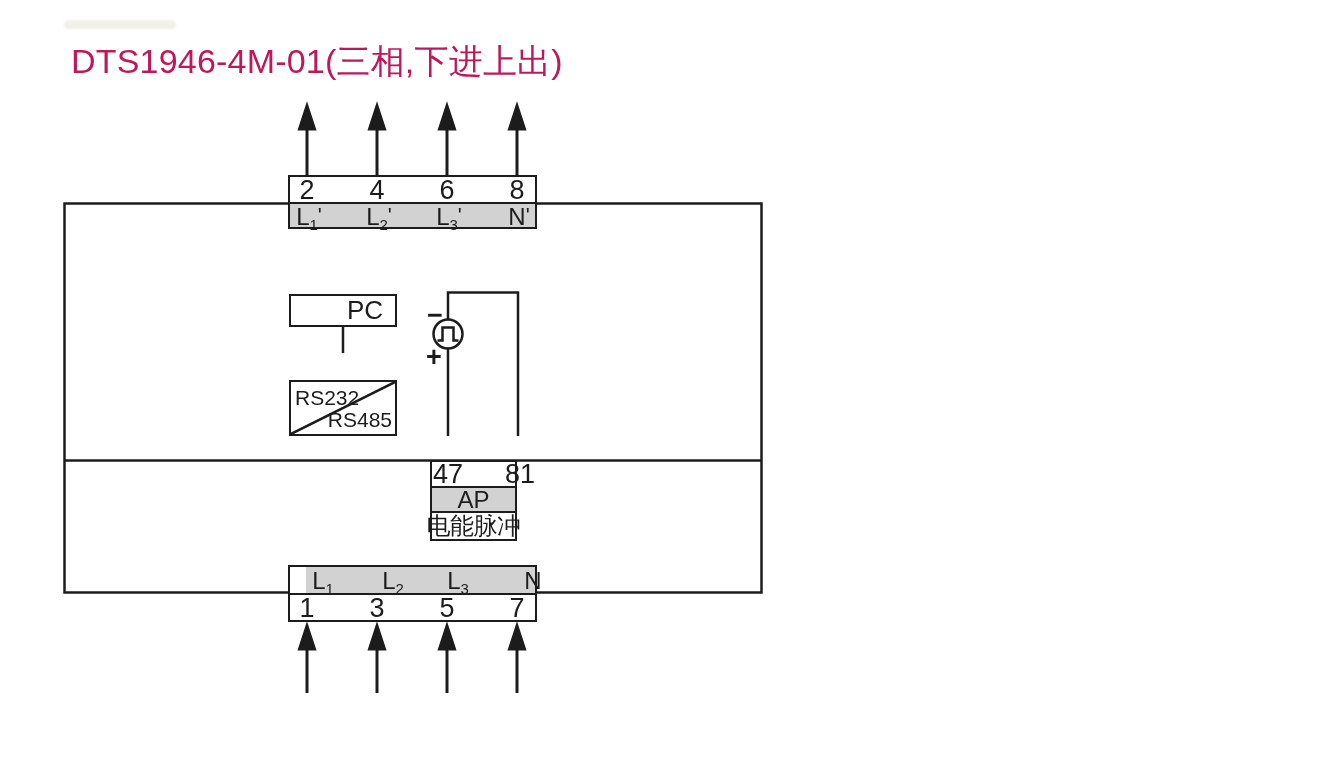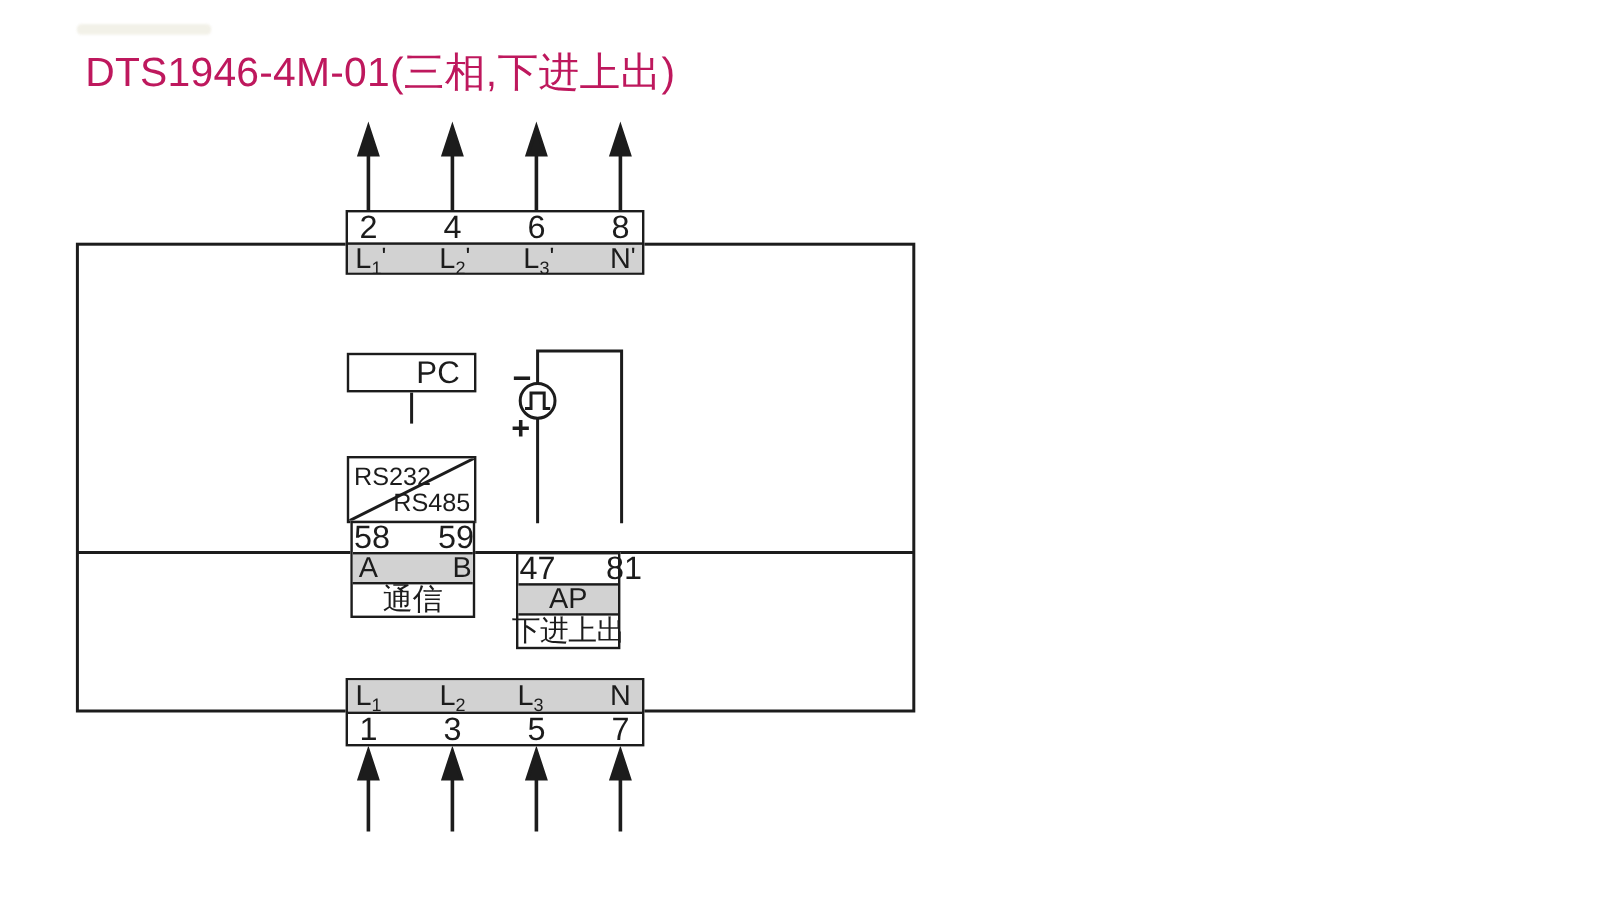--- a/index.html
+++ b/index.html
@@ -41,21 +41,21 @@
   .center-cell{
     position:absolute;left:50%;top:50%;transform:translate(-50%,-50%);
     white-space:nowrap;line-height:1;
   }
   
   .top-block{left:288px;top:175px;width:249px;height:54px;}
   .top-block .r1{height:25px;}
   .top-block .r2{flex:1;text-decoration:underline;}
   
   .bottom-block{left:288px;top:565px;width:249px;height:57px;}
-  .bottom-block .r1{height:26px;}
+  .bottom-block .r1{height:26px;margin-left:16px;}
   .bottom-block .r2{flex:1;}
   
   .comm-block{left:292px;top:434px;width:104px;height:81px;}
   .pulse-block{left:430px;top:460px;width:87px;height:81px;}
   .comm-block .r1,.pulse-block .r1{height:24px;}
   .comm-block .r2,.pulse-block .r2{height:25px;}
   .comm-block .r3,.pulse-block .r3{flex:1;}
   .cap{font-size:25px;}
   .pulse-block .cap{font-size:24px;letter-spacing:-0.5px;}
   .ab{font-size:24px;}
@@ -168,44 +168,31 @@
     <svg width="104" height="52" viewBox="0 0 104 52">
       <line x1="0" y1="52" x2="104" y2="0" stroke="#1c1c1c" stroke-width="2.5"></line>
     </svg>
     <span class="rs-top">RS232</span>
     <span class="rs-bottom">RS485</span>
   </div>
 
   <span class="sign minus">−</span>
   <span class="sign plus">+</span>
 
-  <div class="blk comm-block">
-    <div class="row r1">
-      <span class="cell num" style="left:16px">58</span>
-      <span class="cell num" style="left:86px">59</span>
-    </div>
-    <div class="row r2 sep gray">
-      <span class="cell ab" style="left:13px">A</span>
-      <span class="cell ab" style="left:91px">B</span>
-    </div>
-    <div class="row r3 sep">
-      <span class="center-cell cap">通信</span>
-    </div>
-  </div>
 
   <div class="blk pulse-block">
     <div class="row r1">
       <span class="cell num" style="left:16px">47</span>
       <span class="cell num" style="left:88px">81</span>
     </div>
     <div class="row r2 sep gray">
       <span class="center-cell ab">AP</span>
     </div>
     <div class="row r3 sep">
-      <span class="center-cell cap">下进上出</span>
+      <span class="center-cell cap">电能脉冲</span>
     </div>
   </div>
 
   <div class="blk bottom-block">
     <div class="row r1 gray">
       <span class="cell tl" style="left:17px"><span>L</span><sub>1</sub><span class="prime"></span></span>
       <span class="cell tl" style="left:87px"><span>L</span><sub>2</sub><span class="prime"></span></span>
       <span class="cell tl" style="left:152px"><span>L</span><sub>3</sub><span class="prime"></span></span>
       <span class="cell tl" style="left:227px"><span>N</span><sub></sub><span class="prime"></span></span>
     </div>

